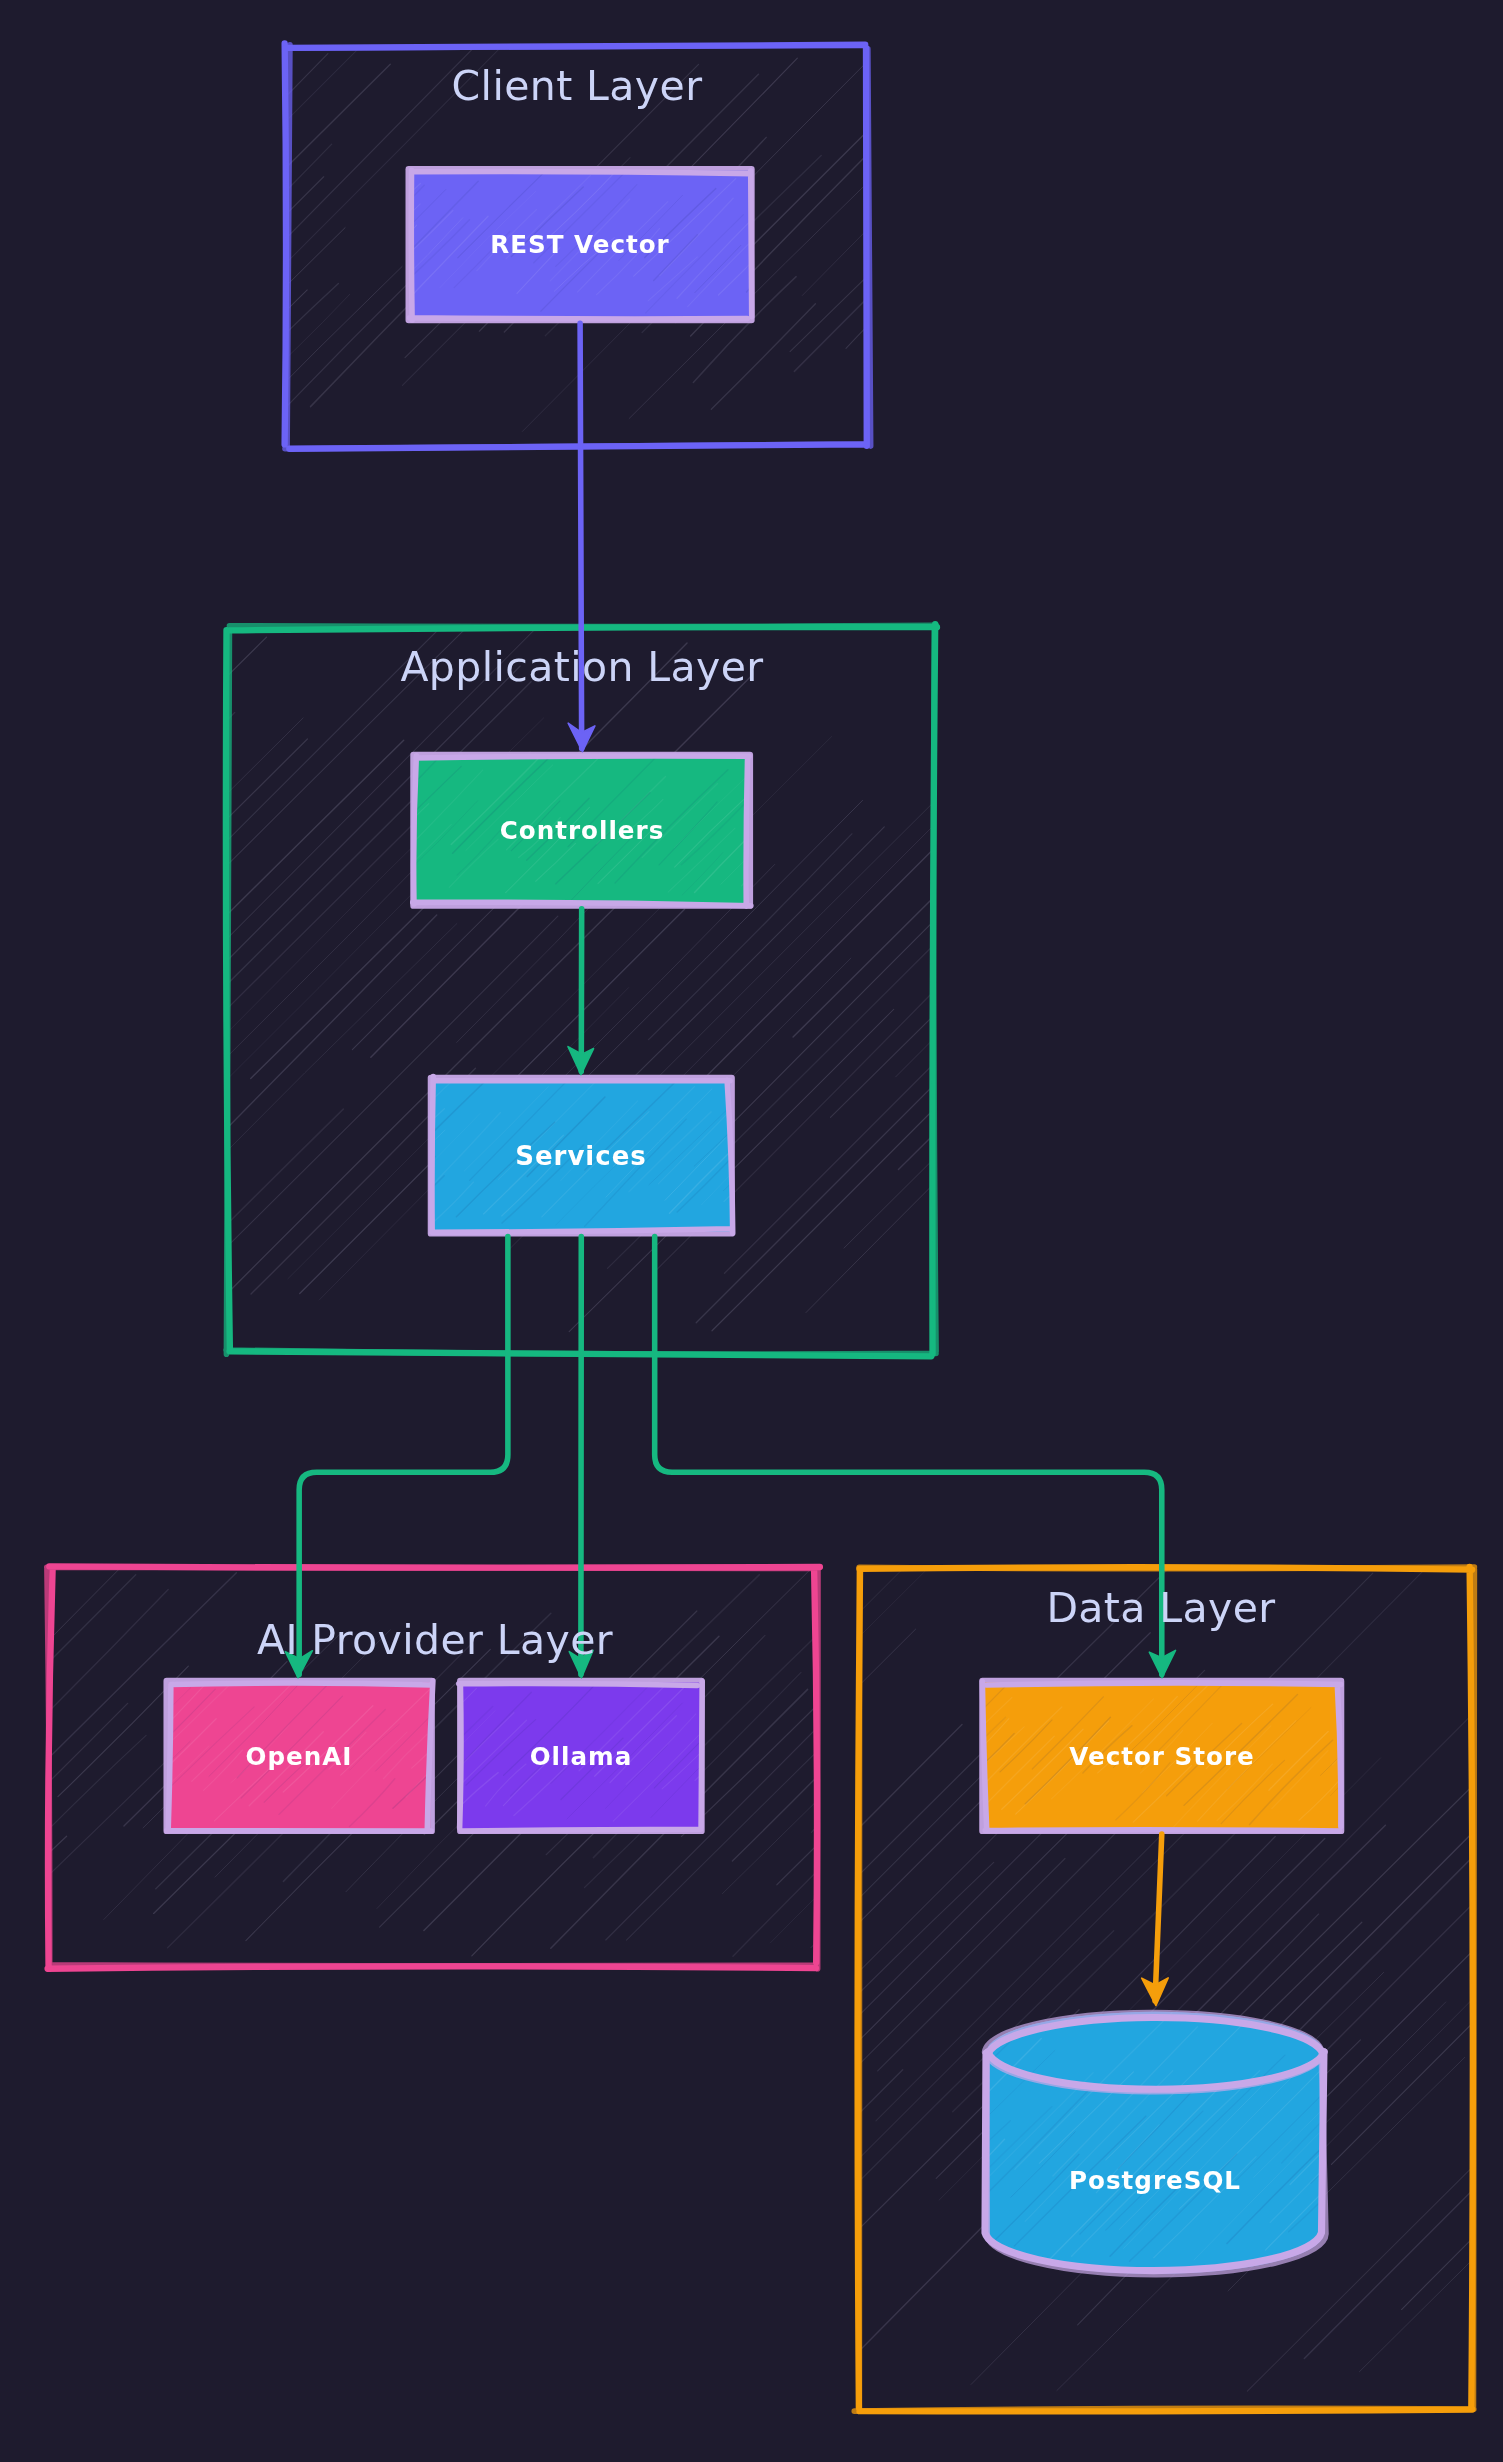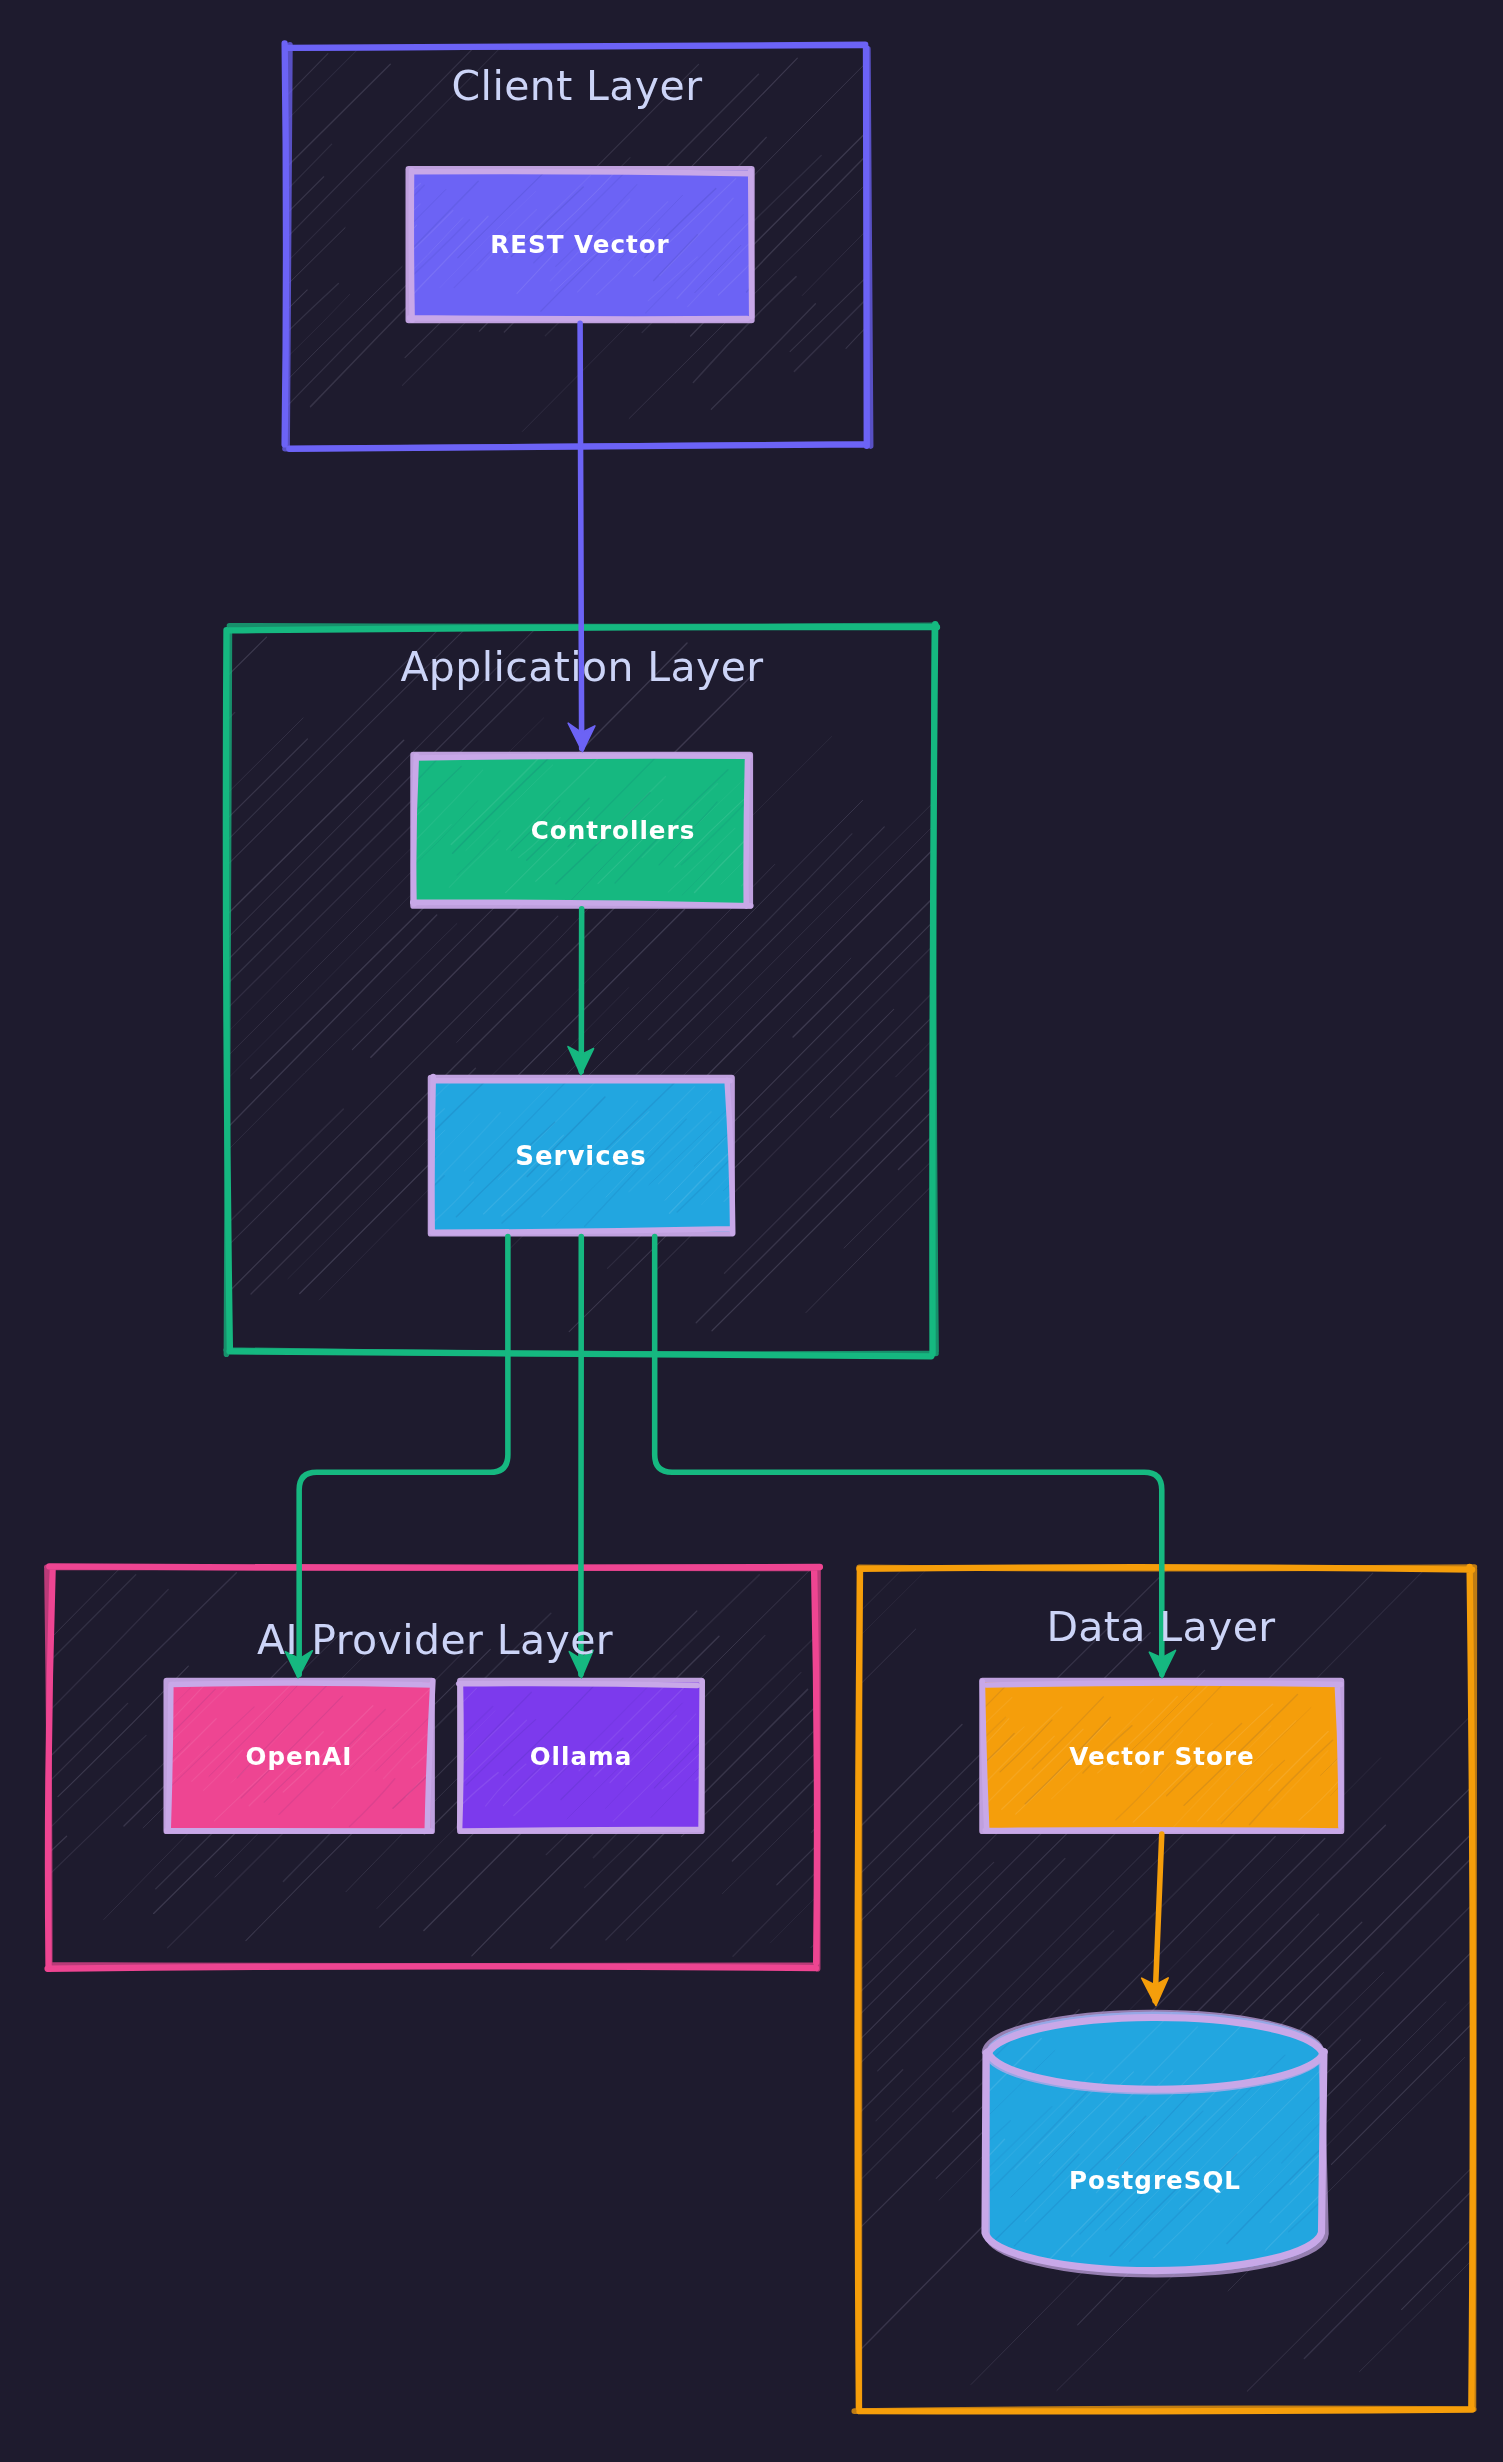--- a/index.html
+++ b/index.html
@@ -987,24 +987,24 @@
       <path d="M 1464 2311 L 1455.5 2521" fill="none" stroke="#f59e0b" stroke-width="7" stroke-linecap="round" stroke-linejoin="round"></path>
       <path d="M 1456.6894068785477 2527
         L 1438.6927186003886 2492.5153543734923
         L 1455.6371068721637 2501.2061229638384
         L 1472.0779911023565 2492.1304717483 Z" fill="#f59e0b" stroke="#f59e0b" stroke-width="2" stroke-linejoin="round"></path>
     </svg>
 
   <div class="layer-title" style="left: 577px; top: 62px;">Client Layer</div>
   <div class="layer-title" style="left: 582px; top: 643px;">Application Layer</div>
   <div class="layer-title" style="left: 435px; top: 1584px; margin-top: 32px;">AI Provider Layer</div>
-  <div class="layer-title" style="left: 1161px; top: 1584px; margin-top: 19px;">Data Layer</div>
+  <div class="layer-title" style="left: 1161px; top: 1584px;">Data Layer</div>
 
   <div class="node-label" style="left: 580px; top: 244px;">REST Vector</div>
-  <div class="node-label" style="left: 582px; top: 830px; margin-left: 31px;">Controllers</div>
+  <div class="node-label" style="left: 582px; top: 830px;">Controllers</div>
   <div class="node-label big" style="left: 581px; top: 1156px;">Services</div>
   <div class="node-label" style="left: 299px; top: 1756px;">OpenAI</div>
   <div class="node-label" style="left: 581px; top: 1756px;">Ollama</div>
   <div class="node-label" style="left: 1162px; top: 1756px;">Vector Store</div>
   <div class="node-label" style="left: 1155px; top: 2180px;">PostgreSQL</div>
 
   <div class="hit" style="left: 410px; top: 171px; width: 340px; height: 148px;"></div>
   <div class="hit" style="left: 415px; top: 756px; width: 333px; height: 148px;"></div>
   <div class="hit" style="left: 433px; top: 1080px; width: 298px; height: 152px;"></div>
   <div class="hit" style="left: 168px; top: 1683px; width: 262px; height: 147px;"></div>

